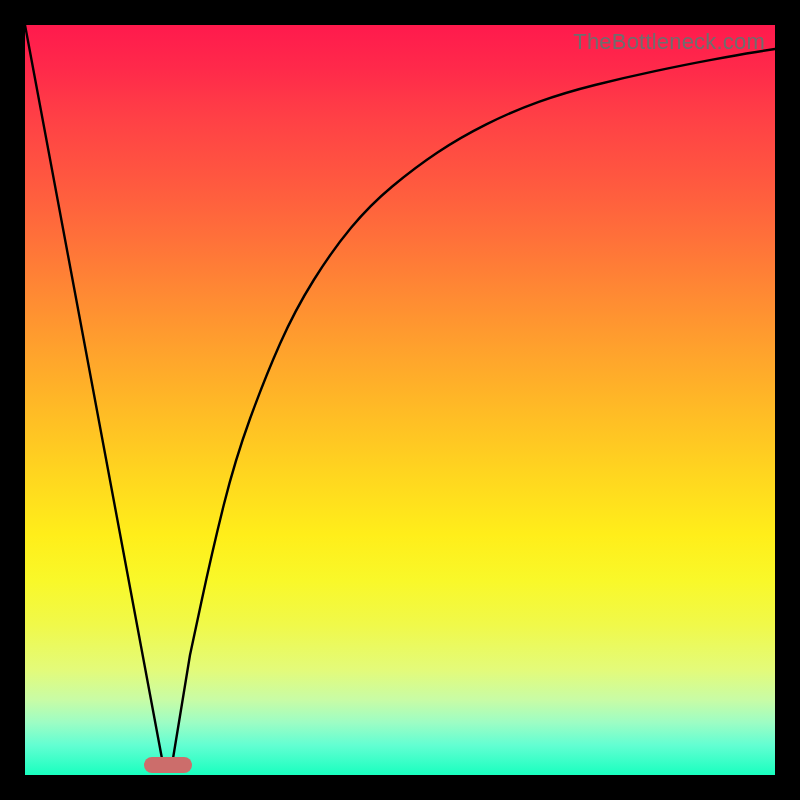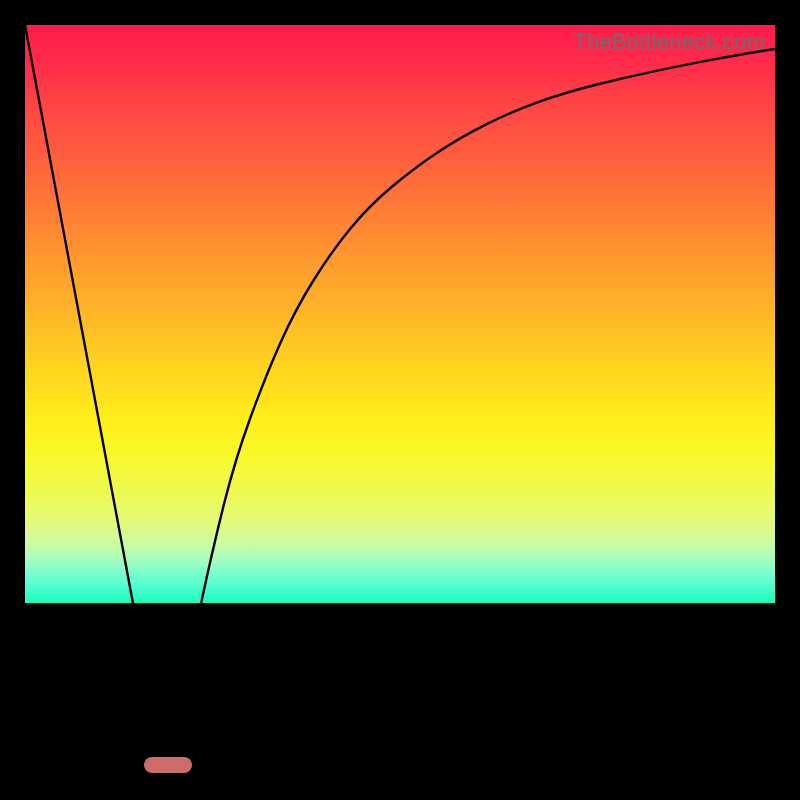--- a/index.html
+++ b/index.html
@@ -15,21 +15,21 @@
     position: relative;
     width: 800px;
     height: 800px;
     background: #000;
   }
   .plot-area {
     position: absolute;
     left: 25px;
     top: 25px;
     width: 750px;
-    height: 578px;
+    height: 750px;
     background: linear-gradient(to bottom,
       #ff1a4d 0%,
       #ff2a4a 6%,
       #ff3f46 12%,
       #ff5640 20%,
       #ff6f3a 28%,
       #ff8a33 36%,
       #ffa42c 44%,
       #ffbd25 52%,
       #ffd61f 60%,

